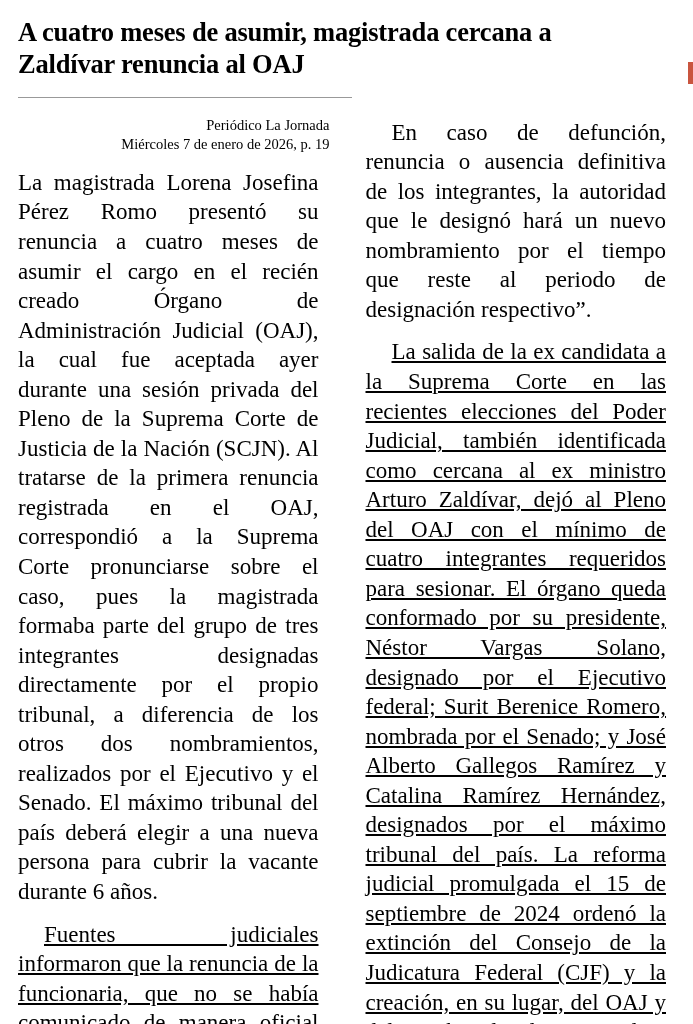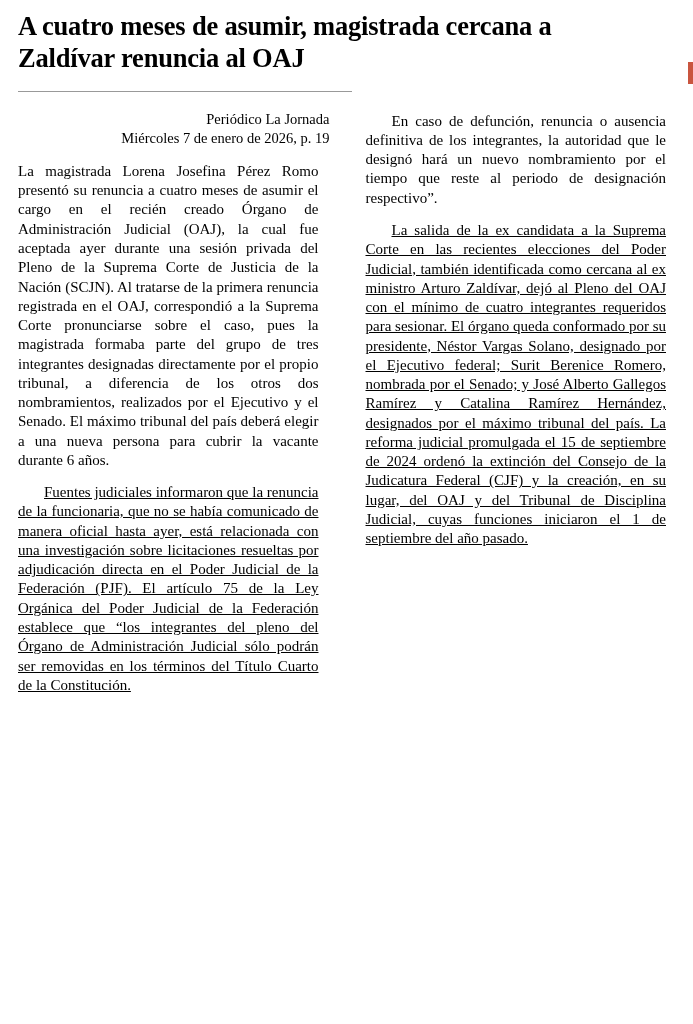--- a/index.html
+++ b/index.html
@@ -12,21 +12,21 @@
     height: 1024px;
     font-family: "Liberation Serif", "DejaVu Serif", serif;
     color: #000000;
     position: relative;
     overflow: hidden;
   }
   .page {
     width: 693px;
     height: 1024px;
     box-sizing: border-box;
-    padding: 10px 16px 0 18px;
+    padding: 16px 16px 0 18px;
     position: relative;
   }
   .headline {
     font-family: "Liberation Serif", "DejaVu Serif", serif;
     font-weight: bold;
     font-size: 26.5px;
     line-height: 1.22;
     letter-spacing: -0.2px;
     margin: 0 0 16px 0;
     padding-right: 30px;
@@ -70,21 +70,21 @@
     padding-top: 2px;
   }
   .source {
     text-align: right;
     font-size: 14.5px;
     line-height: 1.32;
     margin: 0 0 14px 0;
   }
   p.body {
     margin: 0 11px 13px 0;
-    font-size: 15px;
+    font-size: 23px;
     line-height: 1.285;
     text-align: justify;
     text-justify: inter-word;
     hyphens: none;
   }
   p.body.indent {
     text-indent: 26px;
   }
   p.body:last-child {
     margin-bottom: 0;

